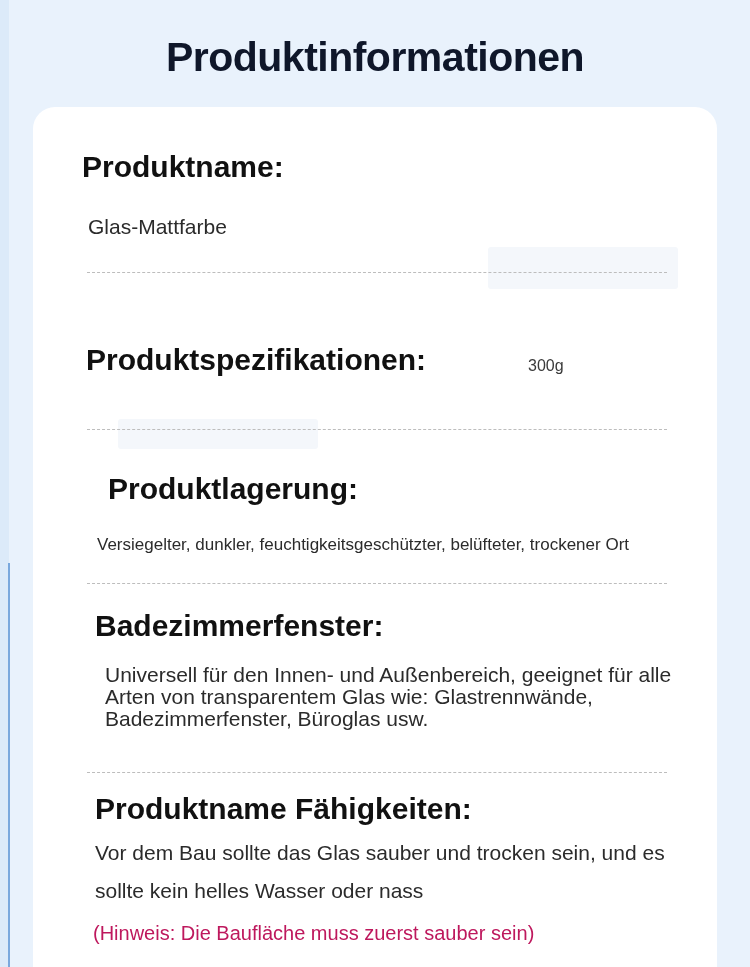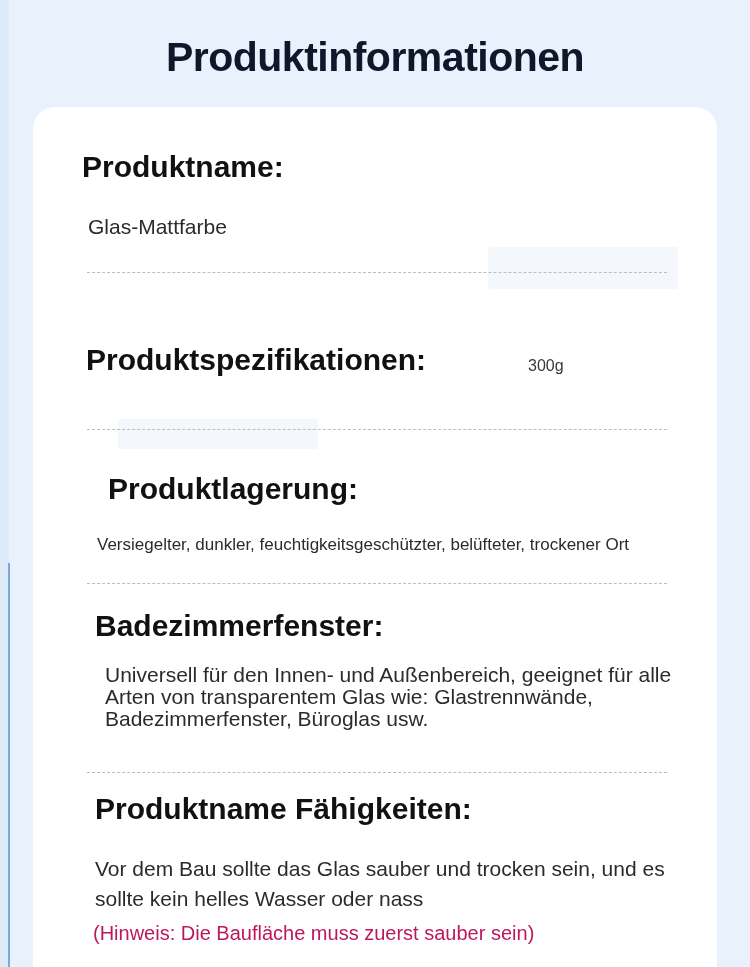--- a/index.html
+++ b/index.html
@@ -129,21 +129,21 @@
   #sec-storage .sec-body { position: absolute; left: 55px; top: 60px; white-space: nowrap; margin-left: 9px; }
   #div-3          { top: 476px; }
 
   #sec-usage      { top: 502px; }
   #sec-usage .sec-head { position: absolute; left: 62px; top: 0; }
   #sec-usage .sec-body { position: absolute; left: 72px; top: 55px; width: 610px; line-height: 22px; }
   #div-4          { top: 665px; }
 
   #sec-const      { top: 685px; }
   #sec-const .sec-head { position: absolute; left: 62px; top: 0; }
-  #sec-const .sec-body { position: absolute; left: 62px; top: 62px; width: 600px; line-height: 30px; }
+  #sec-const .sec-body { position: absolute; left: 62px; top: 42px; width: 600px; line-height: 38px; }
   #sec-const .sec-note { position: absolute; left: 60px; top: 130px; font-size: 20px; color: #be185d; font-family: "Liberation Sans", sans-serif; }
 
   .ghost-1 { left: 455px; top: 140px; width: 190px; height: 42px; }
   .ghost-2 { left: 85px;  top: 312px; width: 200px; height: 30px; }
 </style>
 </head>
 <body>
 
 <div class="page">
 

